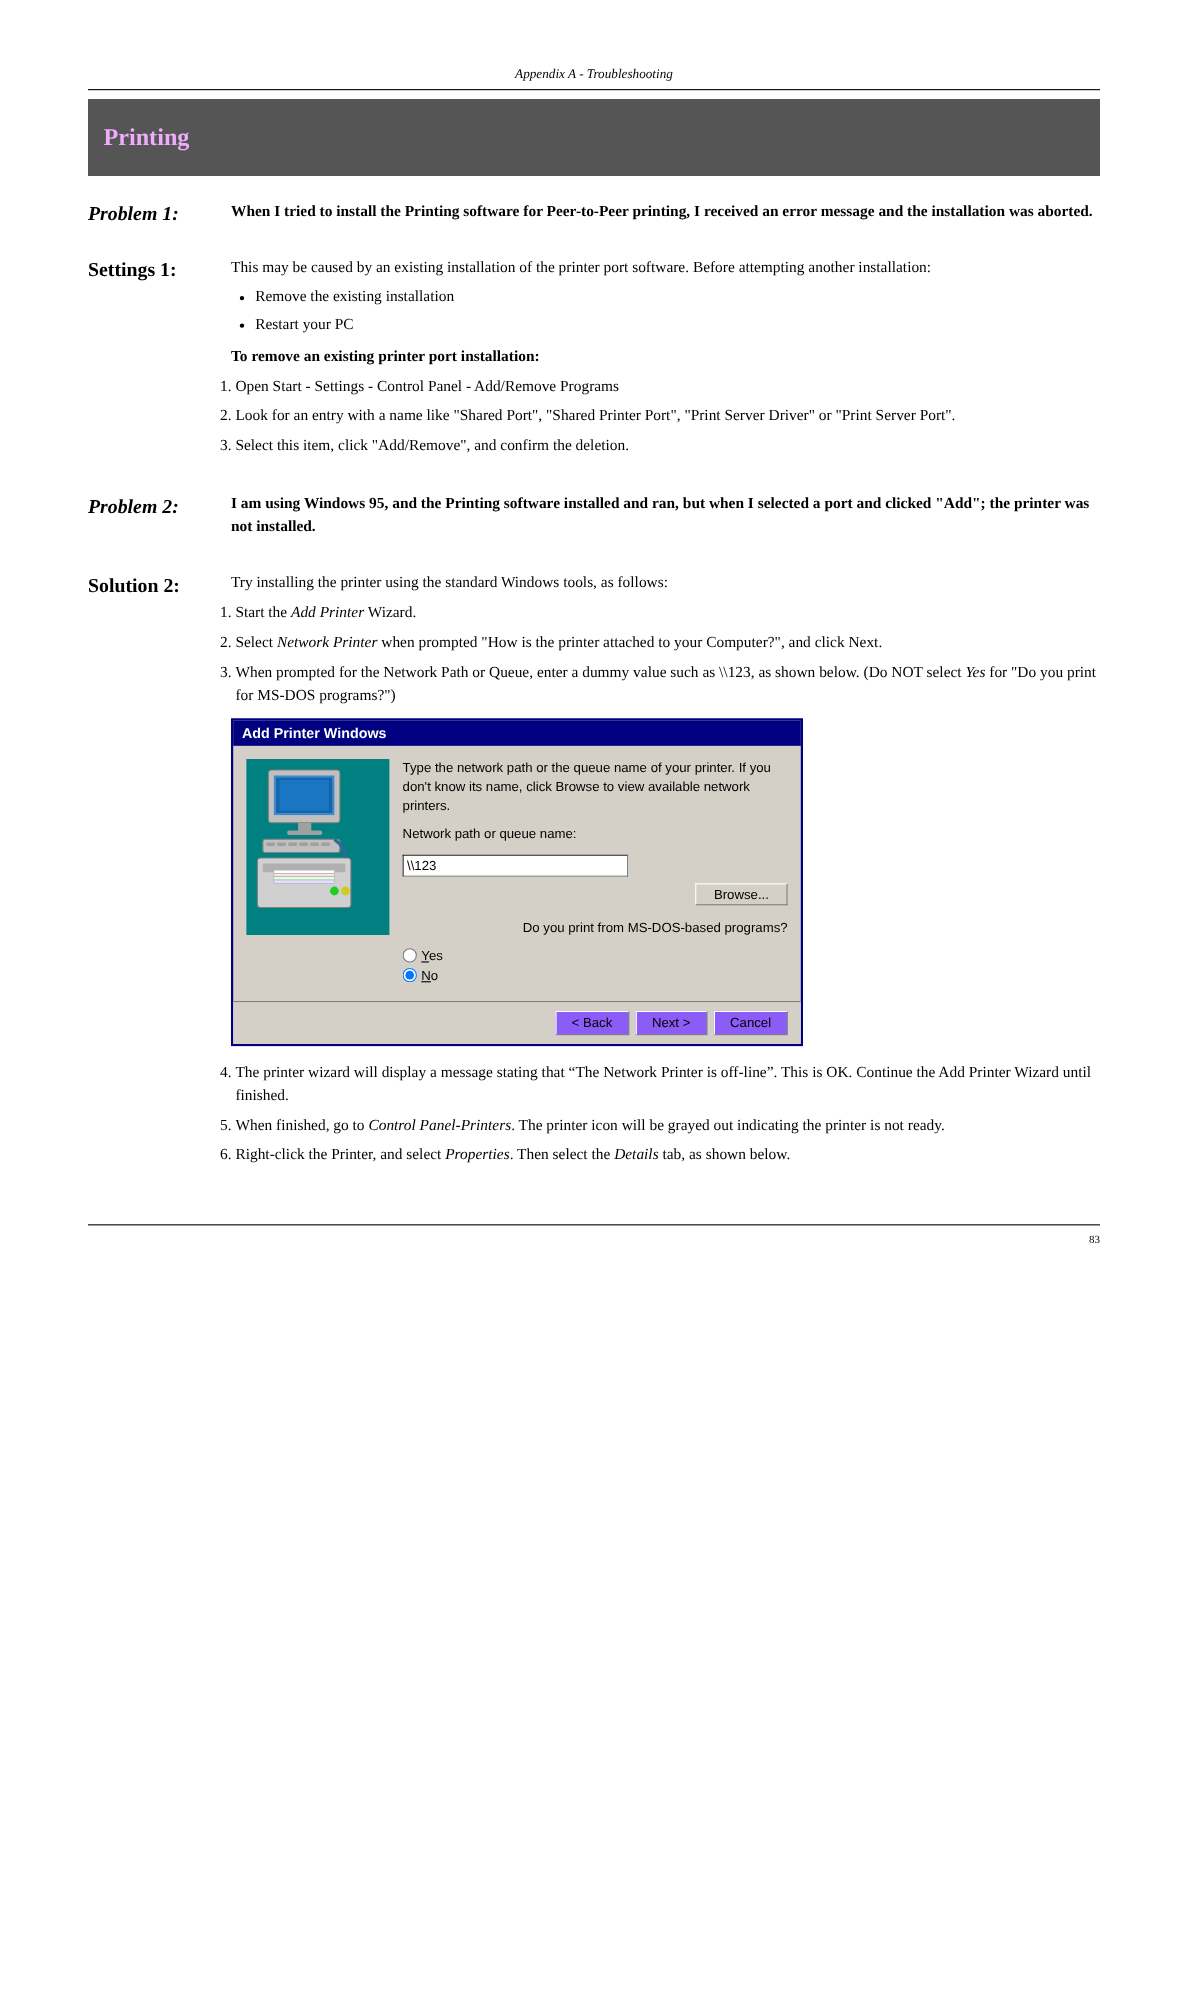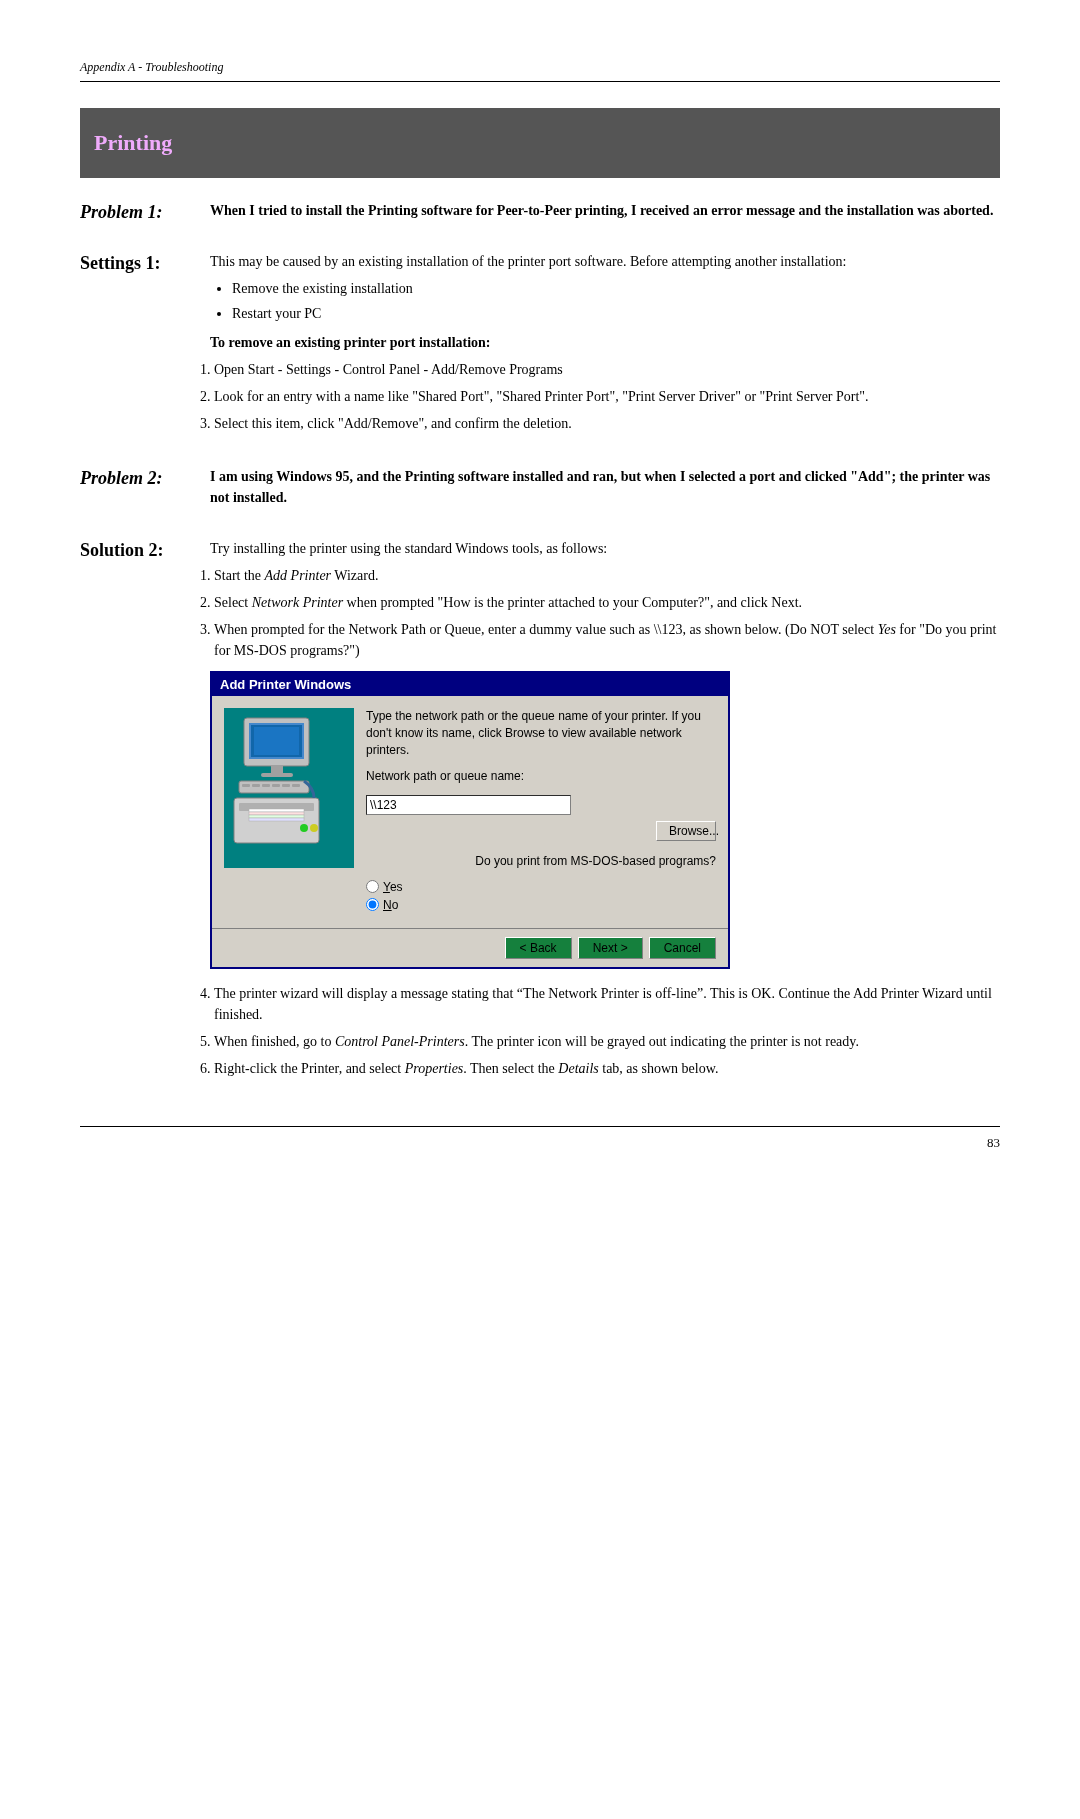--- a/index.html
+++ b/index.html
@@ -11,23 +11,23 @@
       width: 1080px;
       min-height: 1819px;
       position: relative;
     }
     .page {
       padding: 60px 80px 80px 80px;
       position: relative;
     }
     .top-bar {
       border-bottom: 1px solid #000;
-      text-align: left;
+      text-align: center;
       padding-bottom: 6px;
-      margin-bottom: 26px;
+      margin-bottom: 8px;
       font-size: 12px;
       font-style: italic;
     }
     .section-header {
       background: #555;
       color: #f0abfc;
       font-size: 22px;
       font-weight: bold;
       padding: 22px 14px;
       margin-bottom: 22px;
@@ -138,21 +138,21 @@
       background: #d4d0c8;
       border: 1px solid;
       border-color: #fff #808080 #808080 #fff;
       font-family: 'Arial', sans-serif;
       font-size: 12px;
       padding: 2px 12px;
       cursor: pointer;
       display: block;
       margin-bottom: 12px;
       margin-left: auto;
-      width: 60px;
+      width: 84px;
     }
     .dos-question {
       margin-bottom: 8px;
       font-family: 'Arial', sans-serif;
       font-size: 12px;
       text-align: right;
     }
     .radio-option {
       display: flex;
       align-items: center;
@@ -169,41 +169,41 @@
     }
     .dialog-footer {
       border-top: 1px solid #808080;
       padding: 8px 12px;
       display: flex;
       justify-content: flex-end;
       gap: 6px;
       background: #d4d0c8;
     }
     .footer-btn {
-      background: #15803d;
+      background: #8b5cf6;
       border: 1px solid;
       border-color: #fff #808080 #808080 #fff;
       font-family: 'Arial', sans-serif;
       font-size: 12px;
       padding: 3px 14px;
       cursor: pointer;
       min-width: 64px;
     }
     .bottom-bar {
       position: absolute;
       bottom: 40px;
       left: 80px;
       right: 80px;
       border-top: 1px solid #000;
       padding-top: 8px;
       display: flex;
       justify-content: flex-end;
     }
     .page-number {
-      font-size: 13px;
+      font-size: 10px;
     }
     
     .printer-illustration {
       width: 120px;
       height: 150px;
     }
     em { font-style: italic; }
   </style>
 </head>
 <body>

